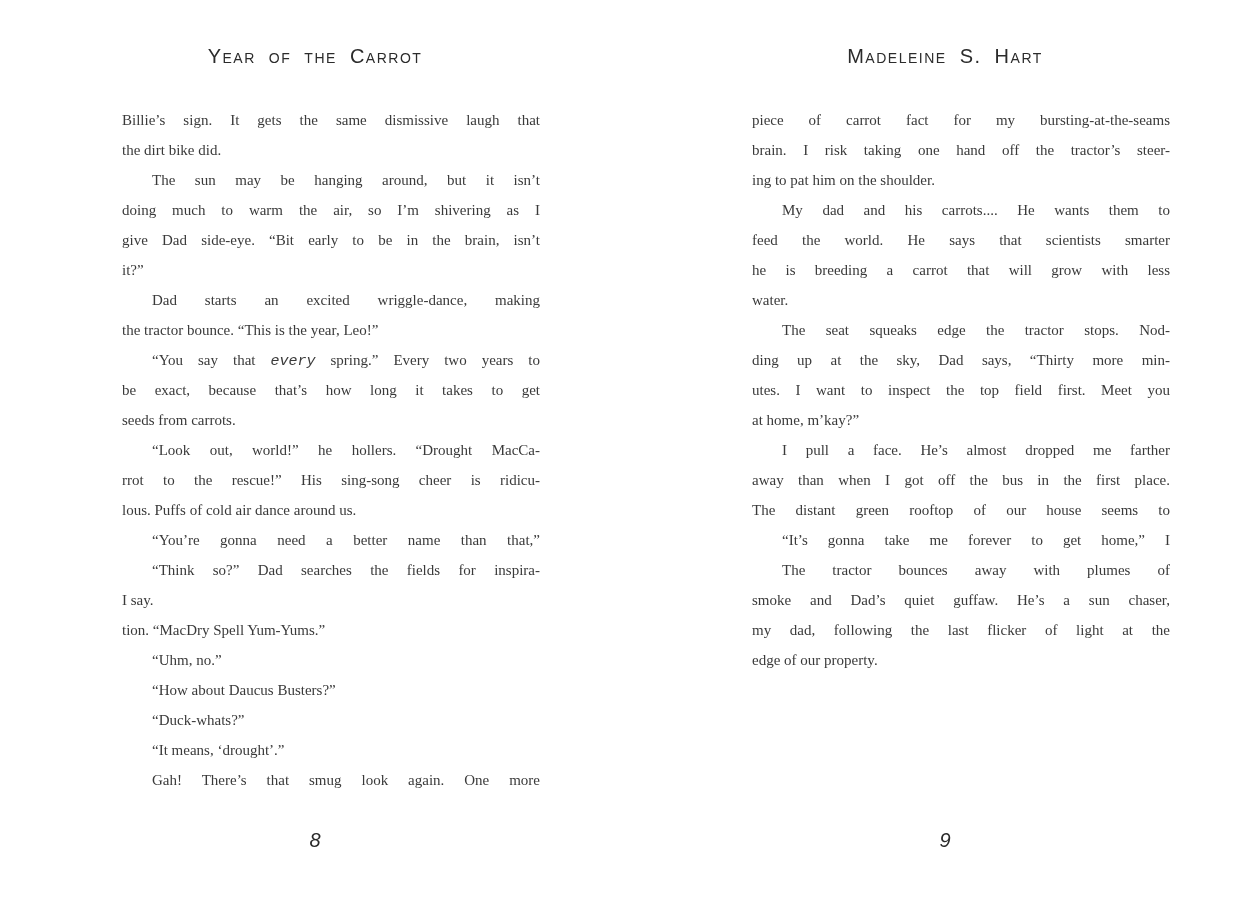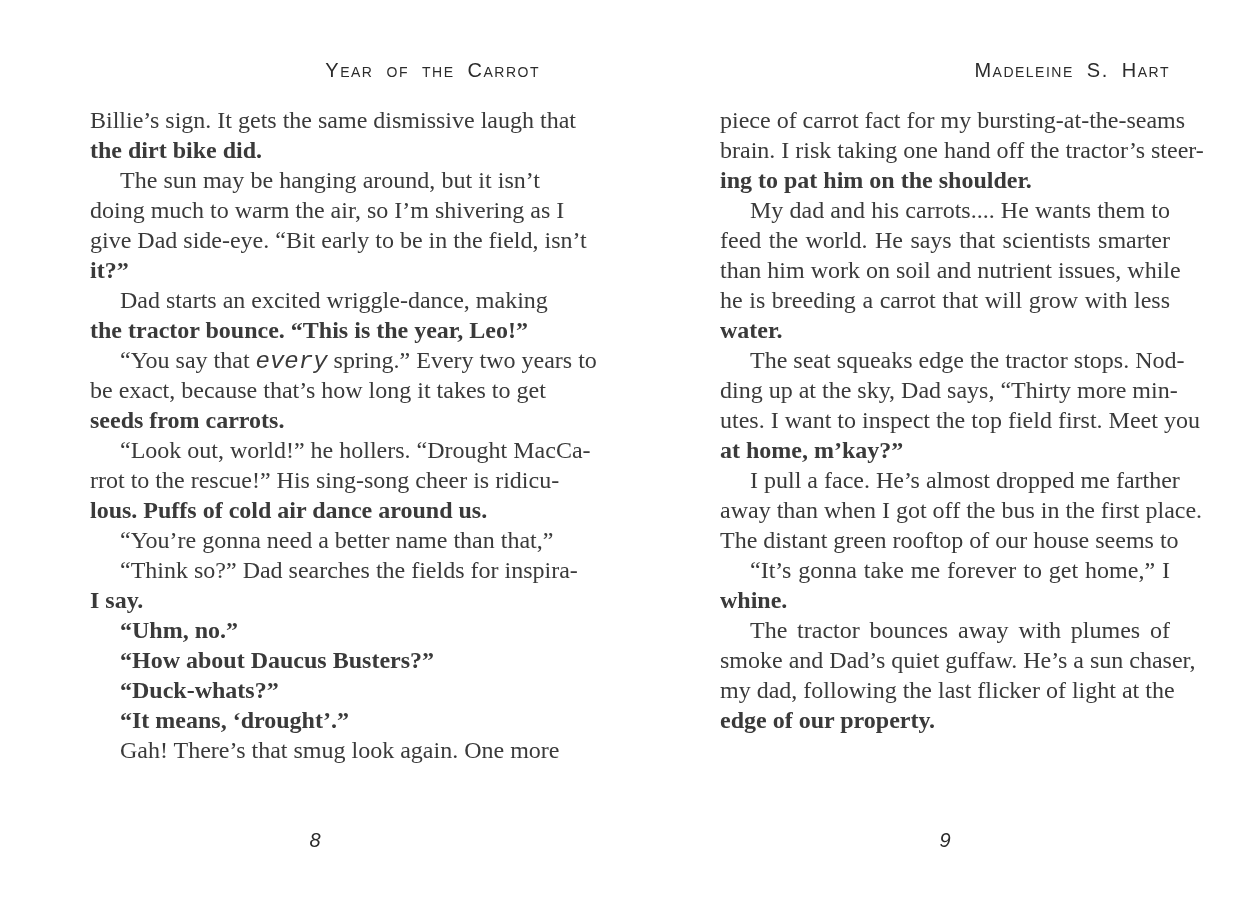--- a/index.html
+++ b/index.html
@@ -15,47 +15,47 @@
     display: flex;
     width: 1260px; height: 900px;
   }
   .page {
     position: relative;
     width: 630px; height: 900px;
     background: var(--bg, #ffffff);
   }
   .running-header {
     position: absolute;
-    top: 58px; left: 90px; width: 450px;
-    text-align: right;
+    top: 44px; left: 90px; width: 450px;
+    text-align: center;
     font-family: "Liberation Sans", sans-serif;
     font-variant: small-caps;
     font-size: 20px;
     line-height: 24px;
     letter-spacing: 1.5px;
     word-spacing: 6px;
     color: var(--header, #2b2b2b);
   }
   .text-block {
     position: absolute;
     top: 105px; left: 90px; width: 450px;
     color: var(--body, #3a3a3a);
   }
   .line {
-    font-size: 24px;
+    font-size: 15px;
     line-height: 30px;
     height: 30px;
     white-space: nowrap;
     text-align: justify;
     text-align-last: justify;
+    margin-left: 32px;
   }
   .line.last {
     text-align: center;
     text-align-last: left;
-    font-weight: bold;
   }
   .line.indent {
     text-indent: 30px;
   }
   .italic { font-style: italic; font-family: Liberation Mono, monospace; }
   .page-number {
     position: absolute;
     top: 828px; left: 90px; width: 450px;
     text-align: center;
     font-family: "Liberation Sans", sans-serif;
@@ -70,62 +70,61 @@
 
 <div class="spread">
 
   <section class="page">
     <div class="running-header">Year of the Carrot</div>
     <div class="text-block">
         <div class="line">Billie’s sign. It gets the same dismissive laugh that</div>
         <div class="line last">the dirt bike did.</div>
         <div class="line indent">The sun may be hanging around, but it isn’t</div>
         <div class="line">doing much to warm the air, so I’m shivering as I</div>
-        <div class="line">give Dad side-eye. “Bit early to be in the field, isn’t</div>
+        <div class="line">give Dad side-eye. “Bit early to be in the brain, isn’t</div>
         <div class="line last">it?”</div>
         <div class="line indent">Dad starts an excited wriggle-dance, making</div>
         <div class="line last">the tractor bounce. “This is the year, Leo!”</div>
         <div class="line indent"><span>“You say that </span><span class="italic">every</span><span> spring.” Every two years to</span></div>
         <div class="line">be exact, because that’s how long it takes to get</div>
         <div class="line last">seeds from carrots.</div>
         <div class="line indent">“Look out, world!” he hollers. “Drought MacCa-</div>
         <div class="line">rrot to the rescue!” His sing-song cheer is ridicu-</div>
         <div class="line last">lous. Puffs of cold air dance around us.</div>
         <div class="line indent">“You’re gonna need a better name than that,”</div>
         <div class="line indent">“Think so?” Dad searches the fields for inspira-</div>
         <div class="line last">I say.</div>
+        <div class="line last">tion. “MacDry Spell Yum-Yums.”</div>
         <div class="line indent last">“Uhm, no.”</div>
         <div class="line indent last">“How about Daucus Busters?”</div>
         <div class="line indent last">“Duck-whats?”</div>
         <div class="line indent last">“It means, ‘drought’.”</div>
         <div class="line indent">Gah! There’s that smug look again. One more</div>
       </div>
     <div class="page-number">8</div>
   </section>
 
   <section class="page">
     <div class="running-header">Madeleine S. Hart</div>
     <div class="text-block">
         <div class="line">piece of carrot fact for my bursting-at-the-seams</div>
         <div class="line">brain. I risk taking one hand off the tractor’s steer-</div>
         <div class="line last">ing to pat him on the shoulder.</div>
         <div class="line indent">My dad and his carrots.... He wants them to</div>
         <div class="line">feed the world. He says that scientists smarter</div>
-        <div class="line">than him work on soil and nutrient issues, while</div>
         <div class="line">he is breeding a carrot that will grow with less</div>
         <div class="line last">water.</div>
         <div class="line indent">The seat squeaks edge the tractor stops. Nod-</div>
         <div class="line">ding up at the sky, Dad says, “Thirty more min-</div>
         <div class="line">utes. I want to inspect the top field first. Meet you</div>
         <div class="line last">at home, m’kay?”</div>
         <div class="line indent">I pull a face. He’s almost dropped me farther</div>
         <div class="line">away than when I got off the bus in the first place.</div>
         <div class="line">The distant green rooftop of our house seems to</div>
         <div class="line indent">“It’s gonna take me forever to get home,” I</div>
-        <div class="line last">whine.</div>
         <div class="line indent">The tractor bounces away with plumes of</div>
         <div class="line">smoke and Dad’s quiet guffaw. He’s a sun chaser,</div>
         <div class="line">my dad, following the last flicker of light at the</div>
         <div class="line last">edge of our property.</div>
       </div>
     <div class="page-number">9</div>
   </section>
 
 </div>
 

